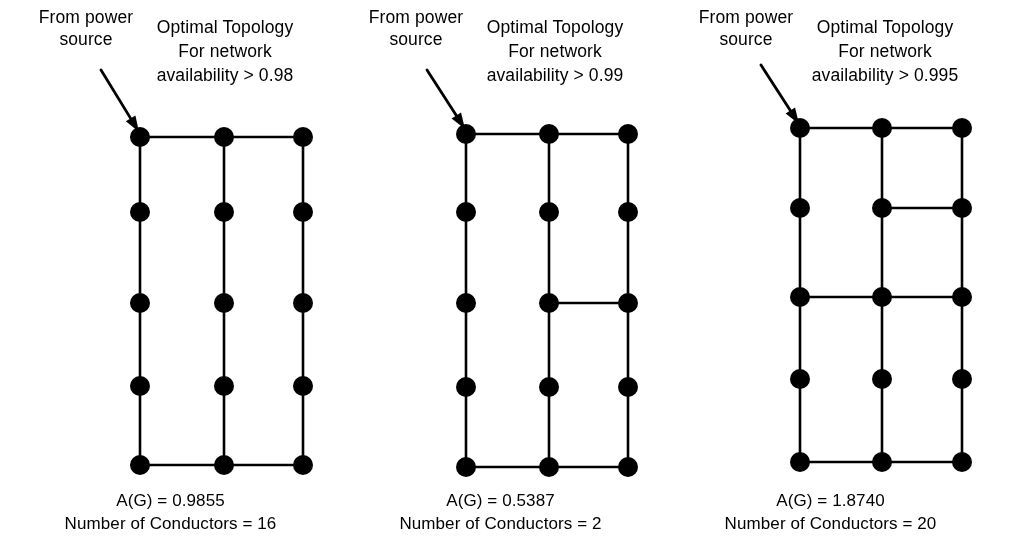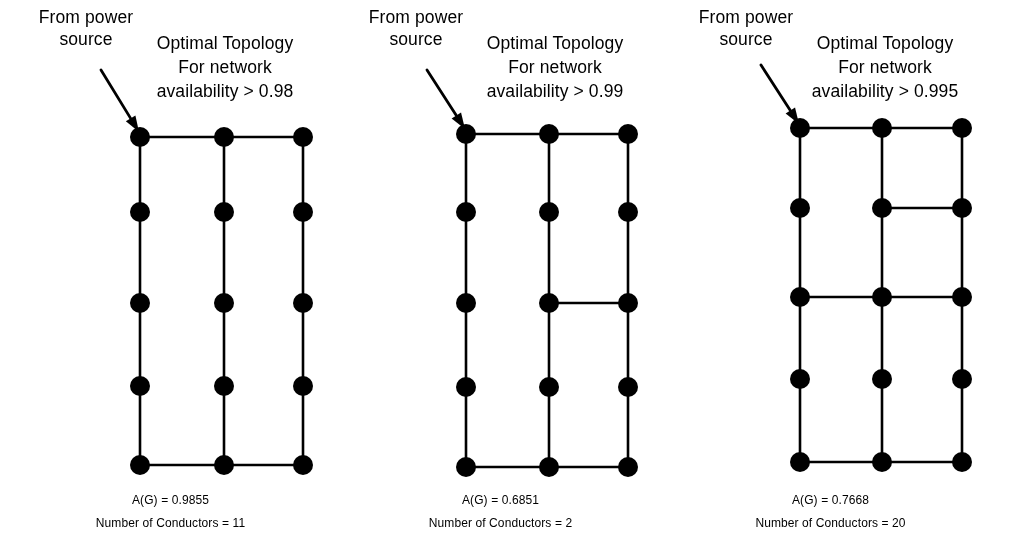--- a/index.html
+++ b/index.html
@@ -41,36 +41,36 @@
     text-align: center;
     font-size: 17.5px;
     line-height: 22px;
     font-weight: 400;
     letter-spacing: 0.1px;
     white-space: pre-line;
   }
   .title-label {
     position: absolute;
     left: 122px;
-    top: 31px;
+    top: 15px;
     width: 206px;
     text-align: center;
     font-size: 17.5px;
     line-height: 24px;
     font-weight: 400;
     letter-spacing: 0.1px;
     white-space: pre-line;
   }
   .caption {
     position: absolute;
     left: 0px;
     top: 489px;
     width: 341px;
     text-align: center;
-    font-size: 12px;
+    font-size: 17px;
     line-height: 23px;
     font-weight: 400;
     letter-spacing: 0.1px;
   }
   .caption .cap-line { display: block; }
 
   .graph-svg {
     position: absolute;
     left: 0px;
     top: 0px;
@@ -136,21 +136,21 @@
         <circle cx="224" cy="465" r="10" class="node"></circle>
         <circle cx="303" cy="465" r="10" class="node"></circle>
       </svg>
     <div class="source-label">From power
 source</div>
     <div class="title-label">Optimal Topology
 For network
 availability &gt; 0.98</div>
     <div class="caption">
       <span class="cap-line">A(G) = 0.9855</span>
-      <span class="cap-line">Number of Conductors = 11</span>
+      <span class="cap-line">Number of Conductors = 16</span>
     </div>
   </div>
 
   <div class="panel" id="panel-1">
     <svg class="graph-svg" id="graph-1" viewBox="0 0 341 546" preserveAspectRatio="none" xmlns="http://www.w3.org/2000/svg">
         <line x1="136" y1="134" x2="219" y2="134" class="edge"></line>
         <line x1="219" y1="134" x2="298" y2="134" class="edge"></line>
         <line x1="219" y1="303" x2="298" y2="303" class="edge"></line>
         <line x1="136" y1="467" x2="219" y2="467" class="edge"></line>
         <line x1="219" y1="467" x2="298" y2="467" class="edge"></line>
@@ -183,21 +183,21 @@
         <circle cx="136" cy="467" r="10" class="node"></circle>
         <circle cx="219" cy="467" r="10" class="node"></circle>
         <circle cx="298" cy="467" r="10" class="node"></circle>
       </svg>
     <div class="source-label">From power
 source</div>
     <div class="title-label">Optimal Topology
 For network
 availability &gt; 0.99</div>
     <div class="caption">
-      <span class="cap-line">A(G) = 0.6851</span>
+      <span class="cap-line">A(G) = 0.5387</span>
       <span class="cap-line">Number of Conductors = 2</span>
     </div>
   </div>
 
   <div class="panel" id="panel-2">
     <svg class="graph-svg" id="graph-2" viewBox="0 0 341 546" preserveAspectRatio="none" xmlns="http://www.w3.org/2000/svg">
         <line x1="140" y1="128" x2="222" y2="128" class="edge"></line>
         <line x1="222" y1="128" x2="302" y2="128" class="edge"></line>
         <line x1="222" y1="208" x2="302" y2="208" class="edge"></line>
         <line x1="140" y1="297" x2="222" y2="297" class="edge"></line>
@@ -233,18 +233,18 @@
         <circle cx="140" cy="462" r="10" class="node"></circle>
         <circle cx="222" cy="462" r="10" class="node"></circle>
         <circle cx="302" cy="462" r="10" class="node"></circle>
       </svg>
     <div class="source-label">From power
 source</div>
     <div class="title-label">Optimal Topology
 For  network
 availability &gt; 0.995</div>
     <div class="caption">
-      <span class="cap-line">A(G) = 0.7668</span>
+      <span class="cap-line">A(G) = 1.8740</span>
       <span class="cap-line">Number of Conductors = 20</span>
     </div>
   </div>
 
 </div>
 
 </body></html>

